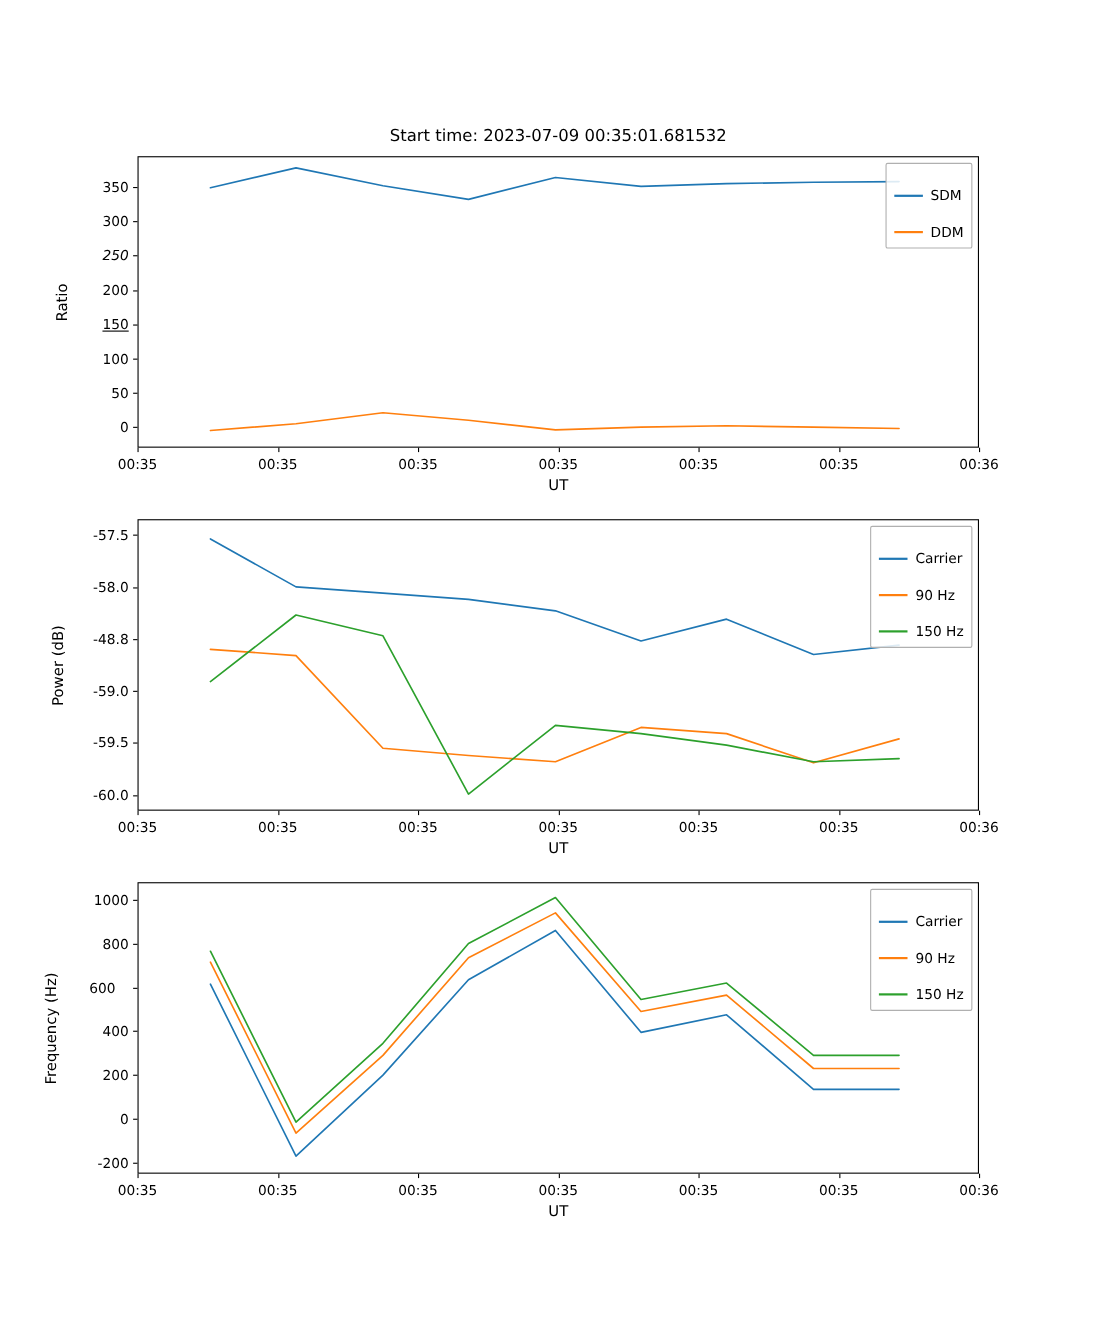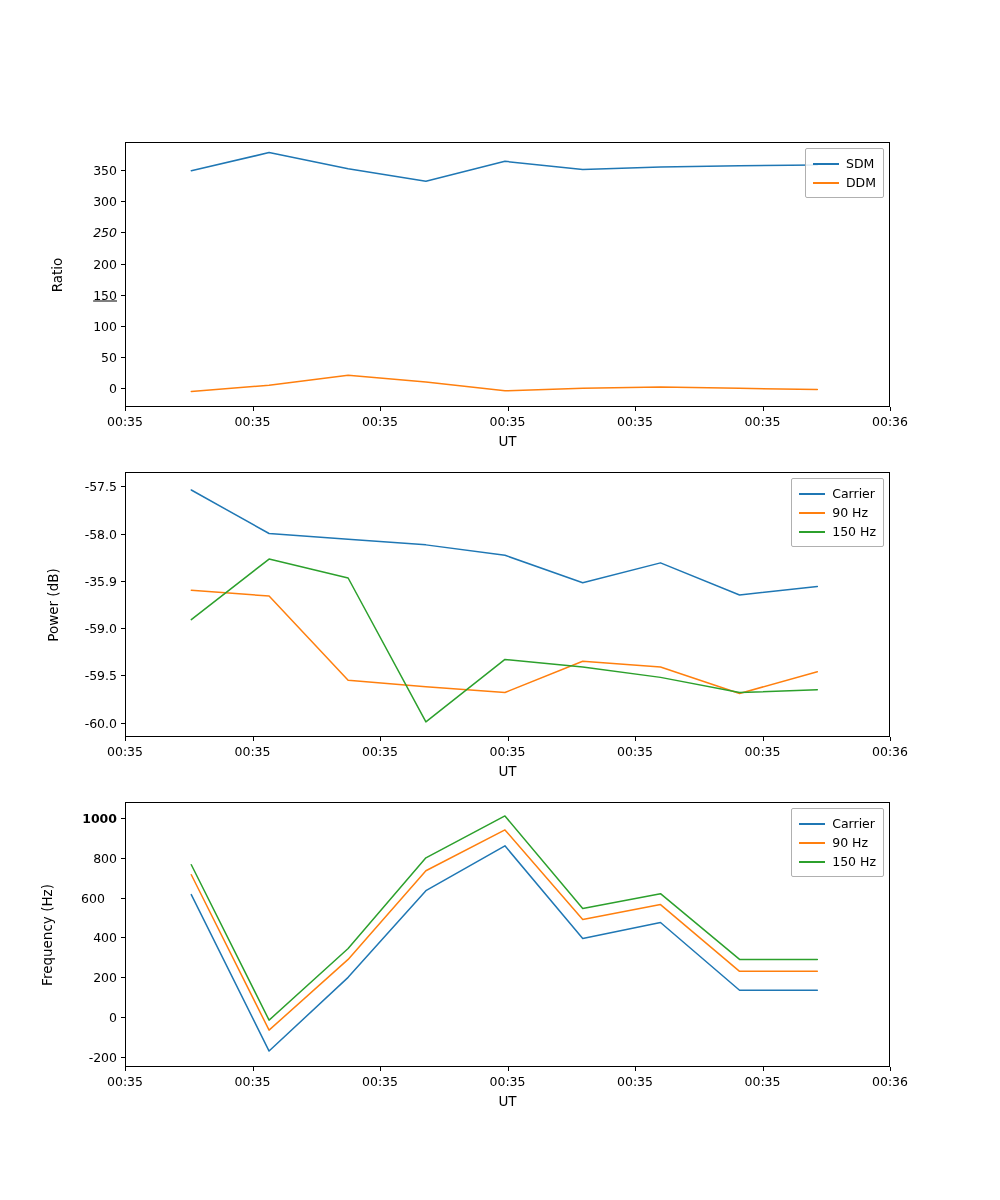--- a/index.html
+++ b/index.html
@@ -88,20 +88,21 @@
     background: rgba(255,255,255,0.85);
     border-radius: 2px;
     padding: 5px 7px 5px 7px;
     font-size: 12.5px;
     line-height: 19px;
   }
   .legend-row {
     display: flex;
     align-items: center;
     white-space: nowrap;
+    margin-top: 14px;
   }
   .legend-swatch {
     display: inline-block;
     width: 26px;
     height: 2px;
     margin-right: 7px;
   }
   svg.series-svg {
     position: absolute;
     left: 0;
@@ -109,20 +110,21 @@
     overflow: visible;
   }
 </style>
 </head>
 <body>
 
 <div class="figure">
 
   <div class="panel" id="panel-0" style="left:125px; top:142px; width:765px; height:265px;">
     <div class="plot-area"></div>
+    <div class="panel-title">Start time: 2023-07-09 00:35:01.681532</div>
     <svg class="series-svg" id="svg-0" width="765" height="265">
         <polyline points="66.30,28.68 144.08,10.60 223.13,26.81 300.90,39.28 379.95,19.33 457.72,27.44 535.50,24.94 614.55,23.69 692.32,23.07" fill="none" stroke="#1f77b4" stroke-width="1.5" stroke-linejoin="round" stroke-linecap="round"></polyline>
         <polyline points="66.30,249.41 144.08,243.18 223.13,233.20 300.90,240.06 379.95,248.79 457.72,246.29 535.50,245.05 614.55,246.29 692.32,247.54" fill="none" stroke="#ff7f0e" stroke-width="1.5" stroke-linejoin="round" stroke-linecap="round"></polyline>
       </svg>
     <div class="ylabel" id="ylabel-0" style="left:-68px; top:50%; transform: translate(-50%,-50%) rotate(-90deg);">Ratio</div>
     <div class="xlabel" style="bottom:-42px;">UT</div>
     <div class="legend" id="legend-0" style="right:6px; top:6px;">
         <div class="legend-row">
           <span class="legend-swatch" style="background: rgb(31, 119, 180);"></span>
           <span>SDM</span>
@@ -201,21 +203,21 @@
       <div class="tick-label-x" style="left: 637.5px; top: 272px;">00:35</div>
       <div class="tick-x" style="left: 765px;"></div>
       <div class="tick-label-x" style="left: 765px; top: 272px;">00:36</div>
       <div class="tick-y" style="top: 250.804px;"></div>
       <div class="tick-label-y" style="top: 250.804px; left: -56px; width: 48px;">-60.0</div>
       <div class="tick-y" style="top: 203.482px;"></div>
       <div class="tick-label-y" style="top: 203.482px; left: -56px; width: 48px;">-59.5</div>
       <div class="tick-y" style="top: 156.161px;"></div>
       <div class="tick-label-y" style="top: 156.161px; left: -56px; width: 48px;">-59.0</div>
       <div class="tick-y" style="top: 108.839px;"></div>
-      <div class="tick-label-y" style="top: 108.839px; left: -56px; width: 48px;">-35.9</div>
+      <div class="tick-label-y" style="top: 108.839px; left: -56px; width: 48px;">-48.8</div>
       <div class="tick-y" style="top: 61.5179px;"></div>
       <div class="tick-label-y" style="top: 61.5179px; left: -56px; width: 48px;">-58.0</div>
       <div class="tick-y" style="top: 14.1964px;"></div>
       <div class="tick-label-y" style="top: 14.1964px; left: -56px; width: 48px;">-57.5</div>
     </div>
 
   <div class="panel" id="panel-2" style="left:125px; top:802px; width:765px; height:265px;">
     <div class="plot-area"></div>
     <svg class="series-svg" id="svg-2" width="765" height="265">
         <polyline points="66.30,92.65 144.08,249.06 223.13,175.34 300.90,88.67 379.95,43.83 457.72,136.48 535.50,120.55 614.55,188.29 692.32,188.29" fill="none" stroke="#1f77b4" stroke-width="1.5" stroke-linejoin="round" stroke-linecap="round"></polyline>
@@ -258,16 +260,16 @@
       <div class="tick-label-y" style="top: 215.188px; left: -56px; width: 48px;">0</div>
       <div class="tick-y" style="top: 175.338px;"></div>
       <div class="tick-label-y" style="top: 175.338px; left: -56px; width: 48px;">200</div>
       <div class="tick-y" style="top: 135.489px;"></div>
       <div class="tick-label-y" style="top: 135.489px; left: -56px; width: 48px;">400</div>
       <div class="tick-y" style="top: 95.6391px;"></div>
       <div class="tick-label-y" style="top: 95.6391px; left: -56px; width: 48px; text-align: center;">600</div>
       <div class="tick-y" style="top: 55.7895px;"></div>
       <div class="tick-label-y" style="top: 55.7895px; left: -56px; width: 48px;">800</div>
       <div class="tick-y" style="top: 15.9398px;"></div>
-      <div class="tick-label-y" style="top: 15.9398px; left: -56px; width: 48px; font-weight: bold;">1000</div>
+      <div class="tick-label-y" style="top: 15.9398px; left: -56px; width: 48px;">1000</div>
     </div>
 
 </div>
 
 </body></html>

